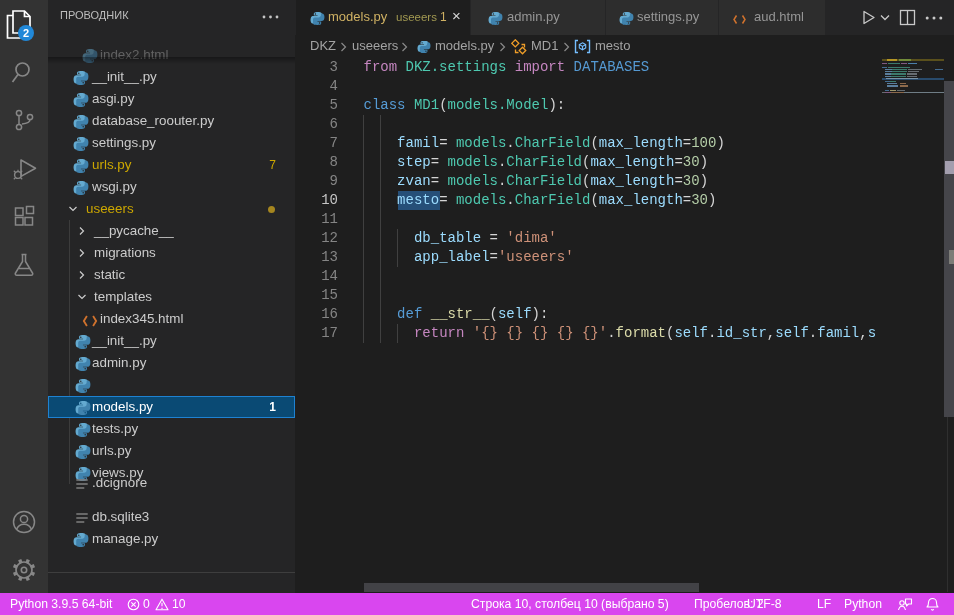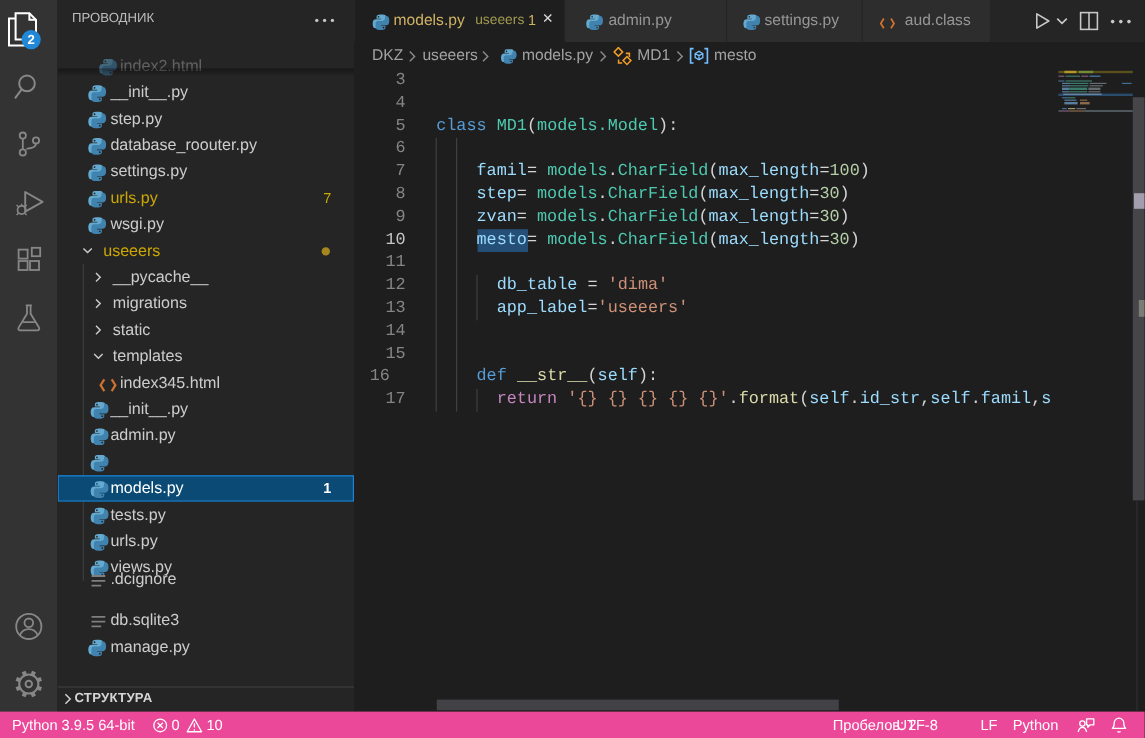--- a/index.html
+++ b/index.html
@@ -37,21 +37,21 @@
   .c-ctl{color:#c586c0;}  
   .c-ty{color:#4ec9b0;}   
   .c-var{color:#9cdcfe;}  
   .c-num{color:#b5cea8;}
   .c-str{color:#ce9178;}
   .c-fn{color:#dcdcaa;}
   .c-const{color:#5599d2;}
   
   .mml{position:absolute;opacity:.92;}
   
-  #status{left:0;top:593px;width:954px;height:22px;background:#ec4899;color:#ffffff;font-size:12.2px;}
+  #status{left:0;top:593px;width:954px;height:22px;background:#d946ef;color:#ffffff;font-size:12.2px;}
   #status .it{position:absolute;top:4px;white-space:nowrap;}
 </style>
 </head>
 <body>
 <div id="app">
   <svg width="0" height="0" style="position:absolute;">
     <defs>
       <g id="pyico">
         <path d="M7.95 1.1c-.68 0-1.33.06-1.9.17-1.68.3-1.99.92-1.99 2.06v1.51h3.98v.51H3.35c-1.16 0-2.17.7-2.49 2.02-.37 1.52-.38 2.47 0 4.06.28 1.18.96 2.02 2.12 2.02h1.37v-1.81c0-1.31 1.14-2.47 2.49-2.47h3.97c1.11 0 1.99-.92 1.99-2.03V3.33c0-1.08-.91-1.9-1.99-2.06-.68-.11-1.68-.17-2.36-.17zM5.8 2.46c.41 0 .75.34.75.76s-.34.75-.75.75-.75-.33-.75-.75.34-.76.75-.76z" fill="#64aad0"></path>
         <path d="M7.95 1.1c-.68 0-1.33.06-1.9.17-1.68.3-1.99.92-1.99 2.06v1.51h3.98v.51H3.35c-1.16 0-2.17.7-2.49 2.02-.37 1.52-.38 2.47 0 4.06.28 1.18.96 2.02 2.12 2.02h1.37v-1.81c0-1.31 1.14-2.47 2.49-2.47h3.97c1.11 0 1.99-.92 1.99-2.03V3.33c0-1.08-.91-1.9-1.99-2.06-.68-.11-1.68-.17-2.36-.17zM5.8 2.46c.41 0 .75.34.75.76s-.34.75-.75.75-.75-.33-.75-.75.34-.76.75-.76z" fill="#4083ae" transform="rotate(180 8 8)"></path>
@@ -147,21 +147,21 @@
     <div class="row" style="top:66px;">
       <svg class="ficon" style="left:25px;top:4px;" width="14" height="14" viewBox="0 0 16 16">
           <use href="#pyico"></use>
         </svg>
       <span class="lbl" style="left:44px;">__init__.py</span>
     </div>
     <div class="row" style="top:88px;">
       <svg class="ficon" style="left:25px;top:4px;" width="14" height="14" viewBox="0 0 16 16">
           <use href="#pyico"></use>
         </svg>
-      <span class="lbl" style="left:44px;">step.py</span>
+      <span class="lbl" style="left:44px;">asgi.py</span>
     </div>
     <div class="row" style="top:110px;padding-left:32px;">
       <svg class="ficon" style="left:25px;top:4px;" width="14" height="14" viewBox="0 0 16 16">
           <use href="#pyico"></use>
         </svg>
       <span class="lbl" style="left:44px;">database_roouter.py</span>
     </div>
     <div class="row" style="top:132px;">
       <svg class="ficon" style="left:25px;top:4px;" width="14" height="14" viewBox="0 0 16 16">
           <use href="#pyico"></use>
@@ -275,26 +275,20 @@
       <span class="lbl" style="left:44px;">db.sqlite3</span>
     </div>
     <div class="row" style="top:528px;">
       <svg class="ficon" style="left:25px;top:4px;" width="14" height="14" viewBox="0 0 16 16">
           <use href="#pyico"></use>
         </svg>
       <span class="lbl" style="left:44px;">manage.py</span>
     </div>
 
     <div style="position:absolute;left:0;top:572px;width:247px;height:1px;background:#3e3e3e;"></div>
-    <div style="position:absolute;left:0;top:573px;width:247px;height:20px;">
-      <svg style="position:absolute;left:3px;top:4px;" width="11" height="11" viewBox="0 0 11 11">
-          <path d="M3.5 1.5L7.5 5.5 3.5 9.5" fill="none" stroke="#cccccc" stroke-width="1.3"></path>
-        </svg>
-      <span style="position:absolute;left:14px;top:3px;font-size:11px;font-weight:bold;color:#d5d5d5;letter-spacing:.2px;">СТРУКТУРА</span>
-    </div>
   </div>
 
   <div class="abs" id="tabs">
     <div class="tab active" style="left:1px;width:175px;">
       <svg class="ticon" style="left:14px;top:11px;" width="14" height="14" viewBox="0 0 16 16">
           <use href="#pyico"></use>
         </svg>
       <span class="tlbl" style="left:32px;color:#d0b264;">models.py</span>
       <span class="tlbl" style="left:100px;color:#a39a52;font-size:11.5px;top:11px;">useeers</span>
       <span class="tlbl" style="left:144px;color:#d0b264;font-size:12px;top:10px;">1</span>
@@ -309,21 +303,21 @@
     <div class="tab" style="left:311px;width:113px;">
       <svg class="ticon" style="left:13px;top:11px;" width="14" height="14" viewBox="0 0 16 16">
           <use href="#pyico"></use>
         </svg>
       <span class="tlbl" style="left:31px;">settings.py</span>
     </div>
     <div class="tab" style="left:424px;width:107px;">
       <svg class="ticon" style="left:13px;top:12px;" width="15" height="11" viewBox="0 0 15 11">
           <path d="M4.5 1.5L2 5.5l2.5 4M10.5 1.5L13 5.5l-2.5 4" fill="none" stroke="#d0722d" stroke-width="1.5"></path>
         </svg>
-      <span class="tlbl" style="left:35px;">aud.class</span>
+      <span class="tlbl" style="left:35px;">aud.html</span>
     </div>
 
     <svg style="position:absolute;left:565px;top:9px;" width="17" height="17" viewBox="0 0 17 17">
         <path d="M4 2.5l10 6-10 6z" fill="none" stroke="#c9c9c9" stroke-width="1.3" stroke-linejoin="round"></path>
       </svg>
     <svg style="position:absolute;left:585px;top:14px;" width="10" height="8" viewBox="0 0 10 8">
         <path d="M1 1.5l4 4 4-4" fill="none" stroke="#c9c9c9" stroke-width="1.3"></path>
       </svg>
     <svg style="position:absolute;left:604px;top:9px;" width="17" height="17" viewBox="0 0 17 17">
         <rect x="1.5" y="1.5" width="14" height="14" fill="none" stroke="#c9c9c9" stroke-width="1.3"></rect>
@@ -382,23 +376,24 @@
     <div class="ln" style="top:57px;">6</div>
     <div class="ln" style="top:76px;">7</div>
     <div class="ln" style="top:95px;">8</div>
     <div class="ln" style="top:114px;">9</div>
     <div class="ln" style="top:133px;color:#c6c6c6;">10</div>
     <div class="ln" style="top:152px;">11</div>
     <div class="ln" style="top:171px;">12</div>
     <div class="ln" style="top:190px;">13</div>
     <div class="ln" style="top:209px;">14</div>
     <div class="ln" style="top:228px;">15</div>
-    <div class="ln" style="top:247px;text-align:center;">16</div>
+    <div class="ln" style="top:247px;">16</div>
     <div class="ln" style="top:266px;">17</div>
 
+    <pre class="code" style="left:68.5px;top:0;"><span class="c-ctl">from</span> <span class="c-ty">DKZ.settings</span> <span class="c-ctl">import</span> <span class="c-const">DATABASES</span></pre>
     <pre class="code" style="left:68.5px;top:38px;"><span class="c-kw">class</span> <span class="c-ty">MD1</span>(<span class="c-ty">models.Model</span>):</pre>
     <pre class="code" style="left:68.5px;top:76px;">    <span class="c-var">famil</span>= <span class="c-ty">models</span>.<span class="c-ty">CharField</span>(<span class="c-var">max_length</span>=<span class="c-num">100</span>)</pre>
     <pre class="code" style="left:68.5px;top:95px;">    <span class="c-var">step</span>= <span class="c-ty">models</span>.<span class="c-ty">CharField</span>(<span class="c-var">max_length</span>=<span class="c-num">30</span>)</pre>
     <pre class="code" style="left:68.5px;top:114px;">    <span class="c-var">zvan</span>= <span class="c-ty">models</span>.<span class="c-ty">CharField</span>(<span class="c-var">max_length</span>=<span class="c-num">30</span>)</pre>
     <pre class="code" style="left:68.5px;top:133px;">    <span class="c-var">mesto</span>= <span class="c-ty">models</span>.<span class="c-ty">CharField</span>(<span class="c-var">max_length</span>=<span class="c-num">30</span>)</pre>
     <pre class="code" style="left:68.5px;top:171px;">      <span class="c-var">db_table</span> = <span class="c-str">'dima'</span></pre>
     <pre class="code" style="left:68.5px;top:190px;">      <span class="c-var">app_label</span>=<span class="c-str">'useeers'</span></pre>
     <pre class="code" style="left:68.5px;top:247px;">    <span class="c-kw">def</span> <span class="c-fn">__str__</span>(<span class="c-var">self</span>):</pre>
     <pre class="code" style="left:68.5px;top:266px;">      <span class="c-ctl">return</span> <span class="c-str">'{} {} {} {} {}'</span>.<span class="c-fn">format</span>(<span class="c-var">self</span>.<span class="c-var">id_str</span>,<span class="c-var">self</span>.<span class="c-var">famil</span>,<span class="c-var">s</span></pre>
 
@@ -453,20 +448,21 @@
     <svg class="it" style="left:127px;top:5px;" width="13" height="13" viewBox="0 0 13 13">
         <circle cx="6.5" cy="6.5" r="5.3" fill="none" stroke="#ffffff" stroke-width="1.1"></circle>
         <path d="M4.3 4.3l4.4 4.4M8.7 4.3l-4.4 4.4" stroke="#ffffff" stroke-width="1.1"></path>
       </svg>
     <span class="it" style="left:143px;">0</span>
     <svg class="it" style="left:155px;top:5px;" width="14" height="13" viewBox="0 0 14 13">
         <path d="M7 1.2L13 11.8H1z" fill="none" stroke="#ffffff" stroke-width="1.1" stroke-linejoin="round"></path>
         <path d="M7 4.8v3.4M7 9.8v1.2" stroke="#ffffff" stroke-width="1.1"></path>
       </svg>
     <span class="it" style="left:172px;">10</span>
+    <span class="it" style="left:471px;">Строка 10, столбец 10 (выбрано 5)</span>
     <span class="it" style="left:694px;">Пробелов: 2</span>
     <span class="it" style="left:724px;margin-left:23px;">UTF-8</span>
     <span class="it" style="left:817px;">LF</span>
     <span class="it" style="left:844px;">Python</span>
     <svg class="it" style="left:897px;top:4px;" width="16" height="15" viewBox="0 0 16 15">
         <circle cx="5" cy="6" r="2.2" fill="none" stroke="#ffffff" stroke-width="1.1"></circle>
         <path d="M1.5 13c.6-2.6 1.8-3.8 3.5-3.8S7.9 10.4 8.5 13" fill="none" stroke="#ffffff" stroke-width="1.1"></path>
         <path d="M8.5 2h6v5h-3l-2 2v-2h-1z" fill="none" stroke="#ffffff" stroke-width="1.1" stroke-linejoin="round"></path>
       </svg>
     <svg class="it" style="left:925px;top:4px;" width="15" height="15" viewBox="0 0 15 15">

